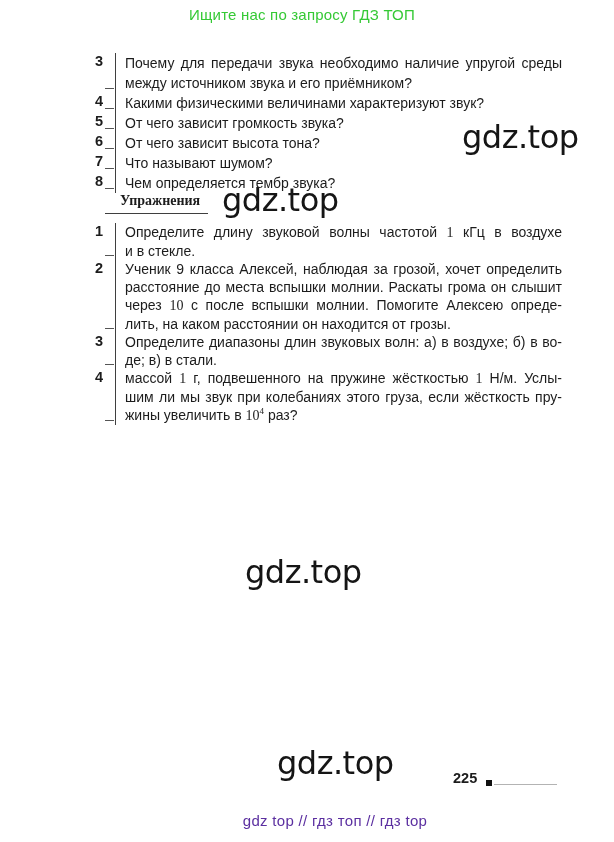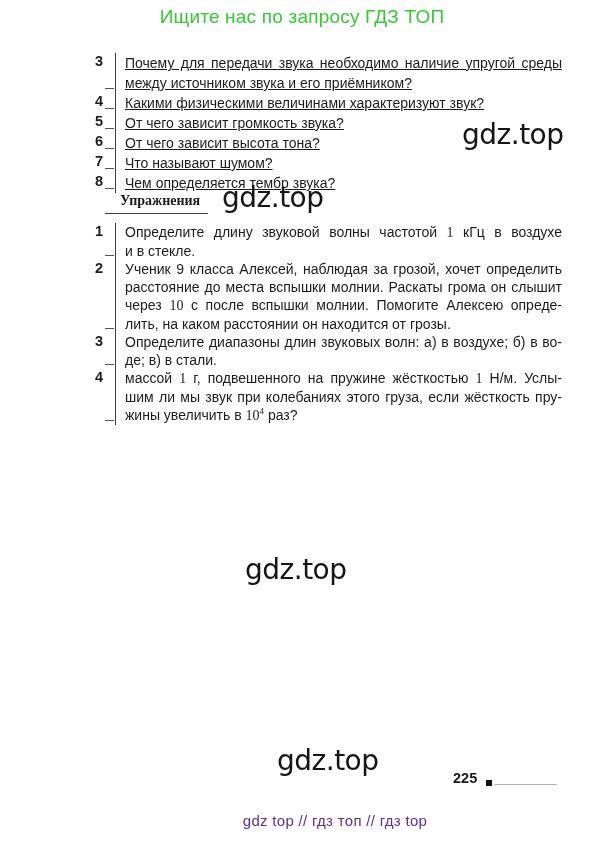--- a/index.html
+++ b/index.html
@@ -6,21 +6,21 @@
   html,body { background:#ffffff; }
   body {
     position:relative;
     width:614px; height:842px;
     font-family:"Liberation Sans","DejaVu Sans",sans-serif;
     color:#1c1c1c;
     overflow:hidden;
   }
   .promo {
     position:absolute; top:6px; left:0; width:604px;
-    text-align:center; font-size:19px; letter-spacing:0.2px;
+    text-align:center; font-size:15px; letter-spacing:0.2px;
   }
   .block { position:absolute; left:95px; width:467px; }
   .q-block { top:53px; }
   .ex-block { top:192px; }
   .item { display:flex; }
   .num {
     width:20px; flex:none; position:relative;
     font-weight:bold; font-size:14.5px;
   }
   .tick {
@@ -28,37 +28,37 @@
     border-bottom:1.5px solid #555;
   }
   .body {
     flex:1; border-left:1.5px solid #3f3f3f; padding-left:9px;
     min-height:100%;
   }
   .line {
     font-size:14px; white-space:pre-wrap;
     text-align:justify; text-align-last:justify;
   }
-  .q-block .line { line-height:20px;text-decoration:underline; }
+  .q-block .line { line-height:20px; }
   .ex-block .line { line-height:18px; }
   .line.last { text-align:left; text-align-last:left; }
   .serif { font-family:"Liberation Serif","DejaVu Serif",serif; }
   sup.serif { font-size:9px; line-height:0; }
   .ex-head {
     margin-left:10px; width:88px;
     padding:1px 0 4px 15px;
     border-bottom:1.5px solid #3f3f3f;
     font-weight:bold; font-size:14px;
     white-space:nowrap;
     font-family:Liberation Serif, serif;
   }
   .ex-items { margin-top:9px; }
   .watermark {
     position:absolute; color:#151515;
-    font-size:28px; font-family:"DejaVu Sans","Liberation Sans",sans-serif;
+    font-size:32px; font-family:"DejaVu Sans","Liberation Sans",sans-serif;
     letter-spacing:-0.5px;
   }
   .wm-1 { left:462px; top:118px; }
   .wm-2 { left:222px; top:181px; }
   .wm-3 { left:245px; top:553px; }
   .wm-4 { left:277px; top:744px; }
   .page-no {
     position:absolute; left:453px; top:770px;
     font-weight:bold; font-size:14.5px;text-align:center;
   }

